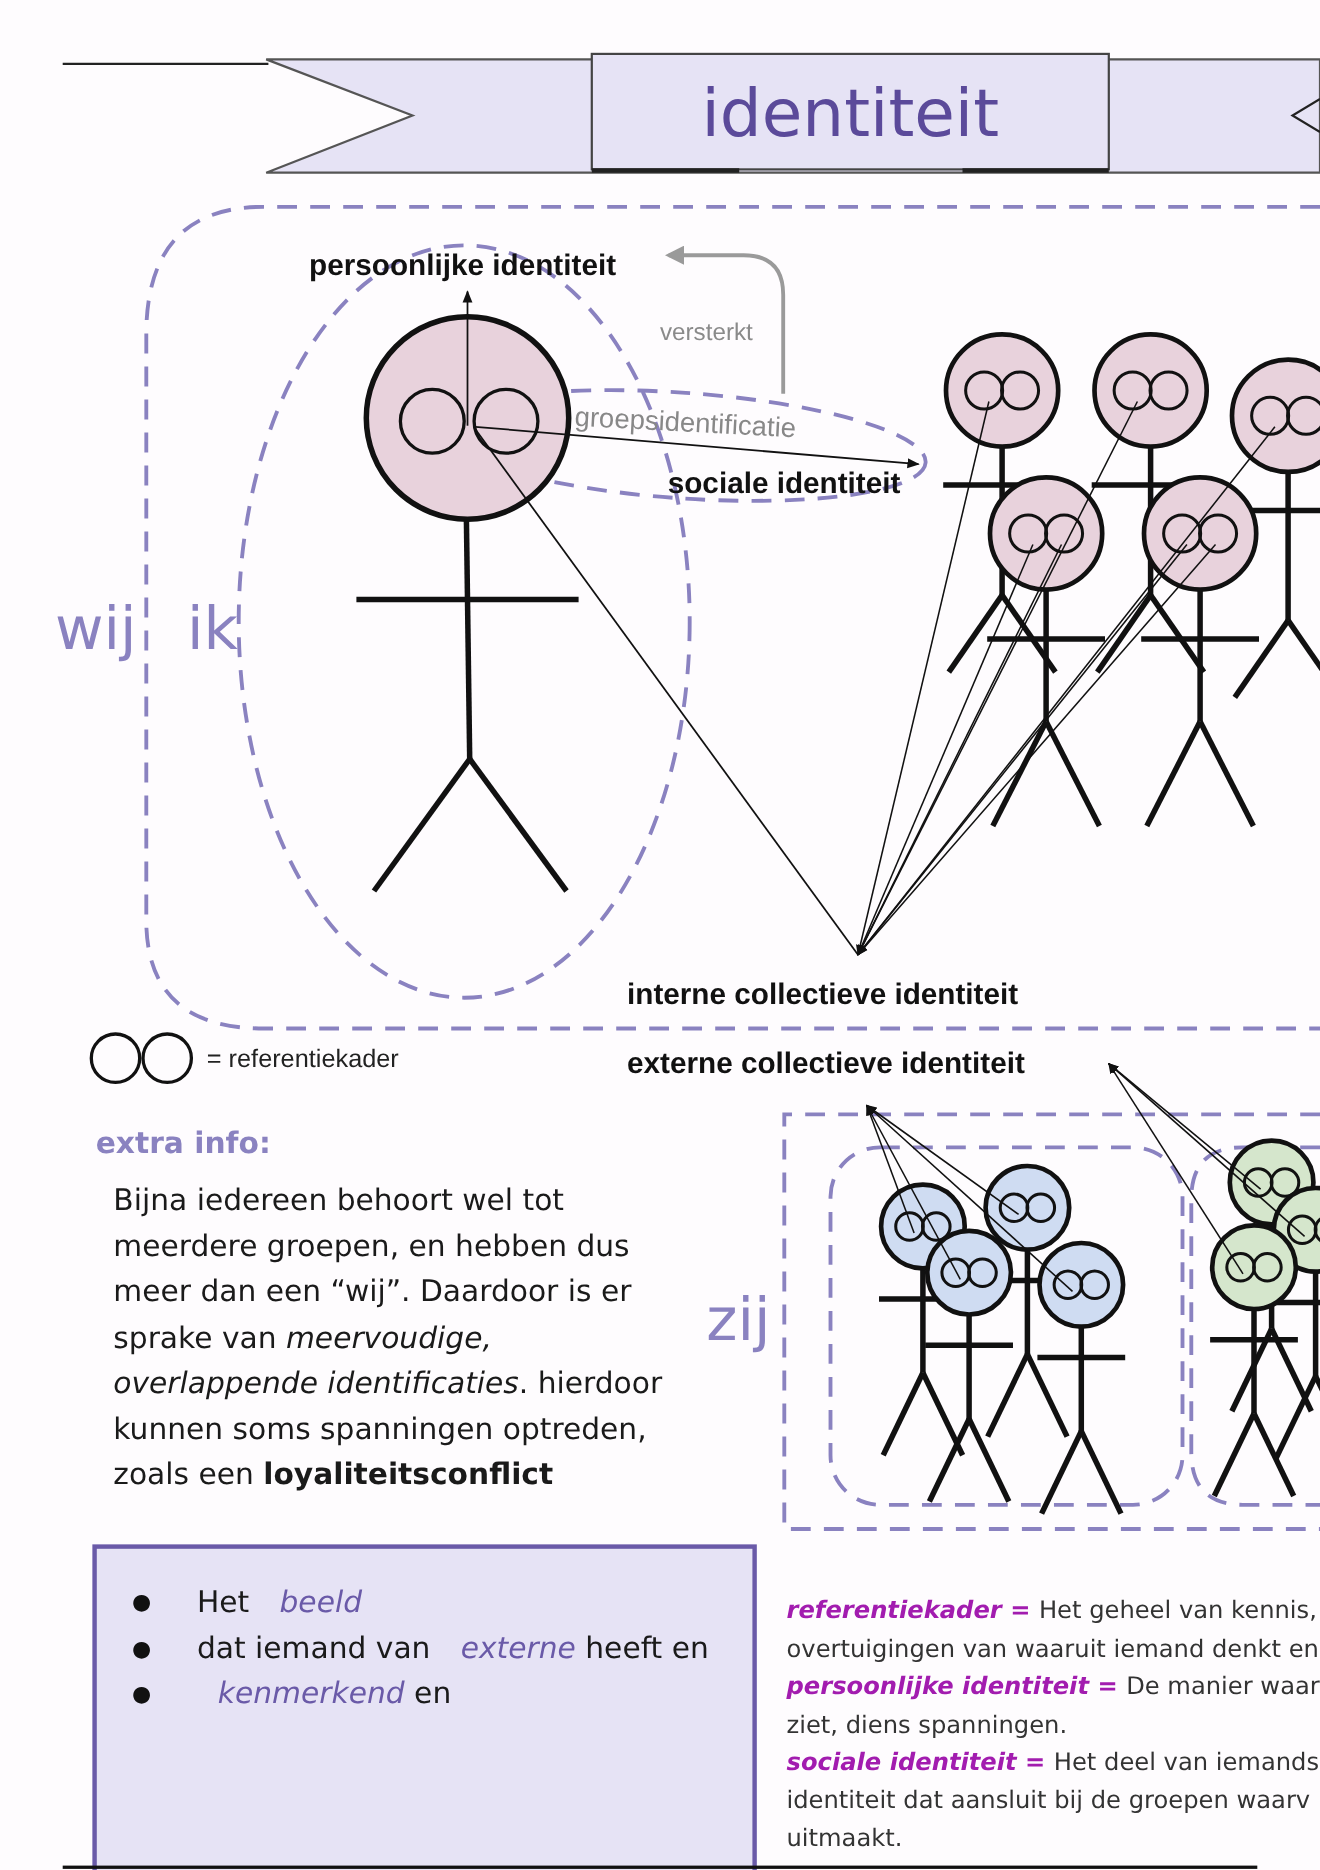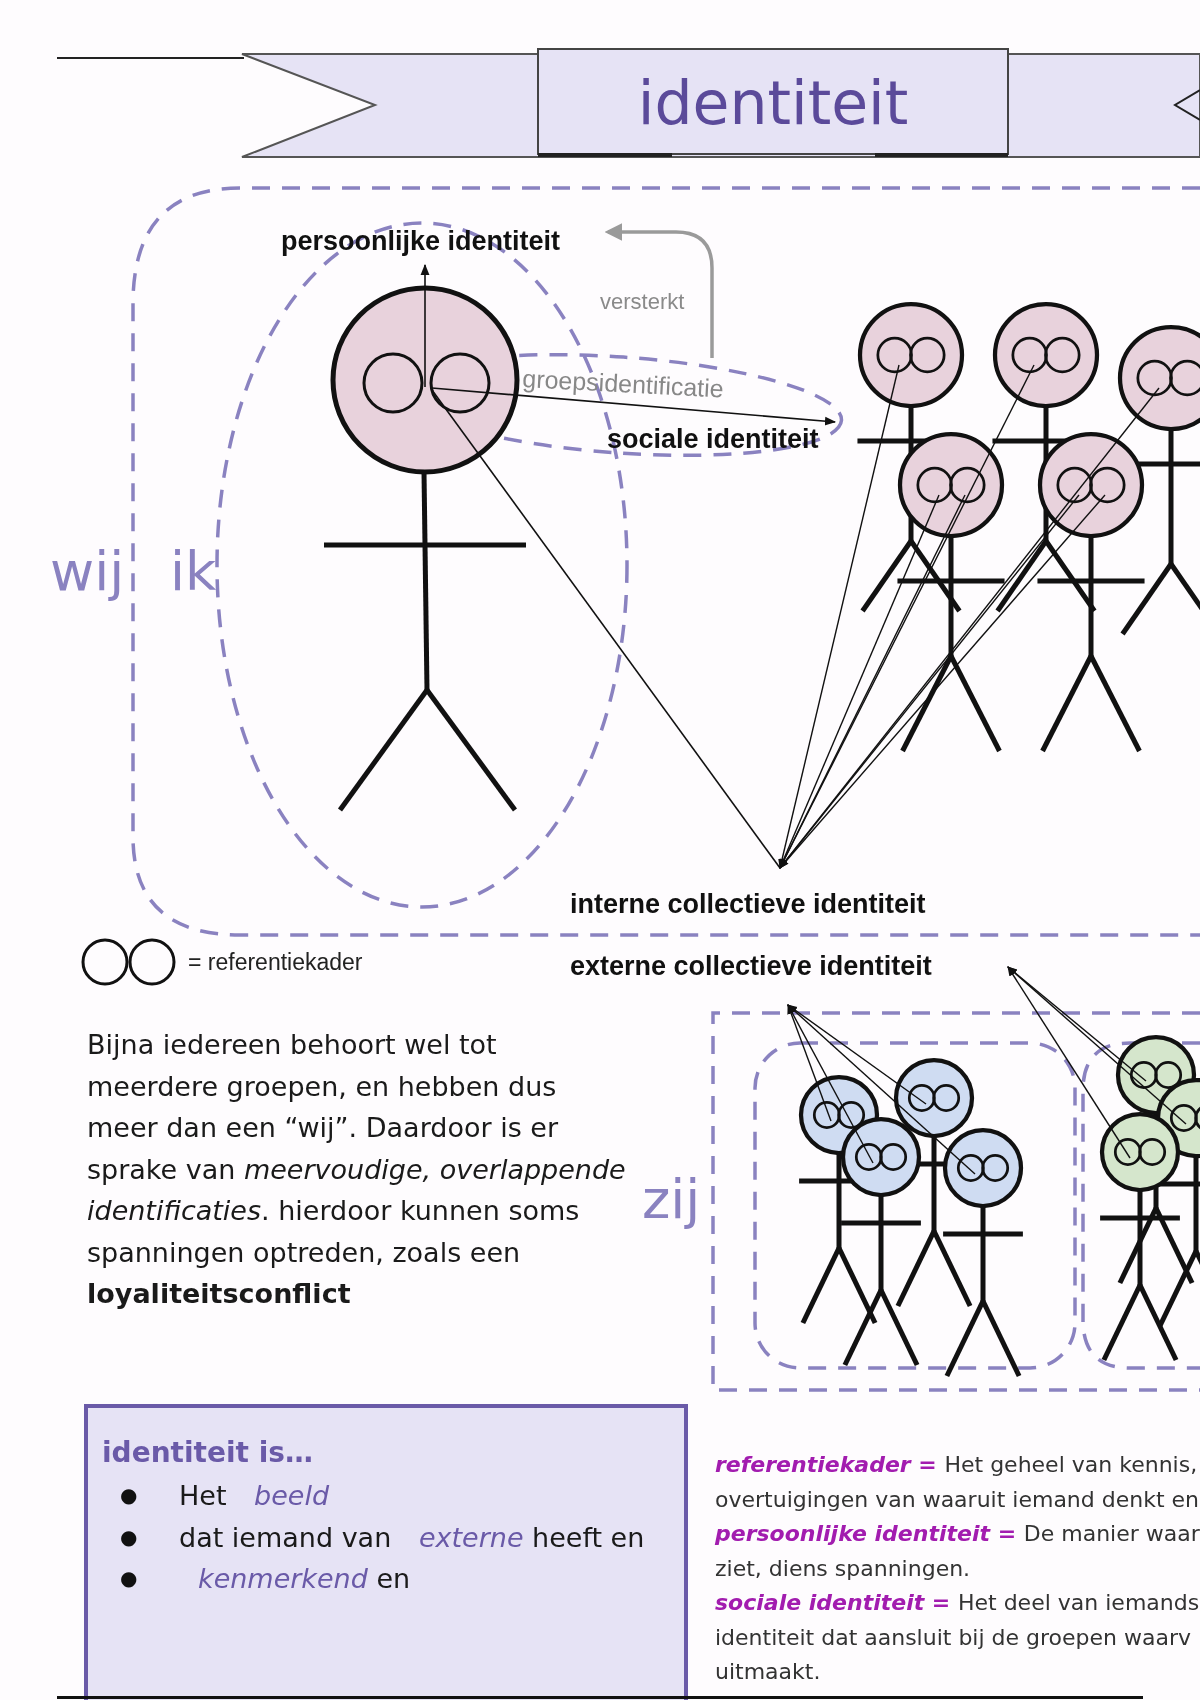--- a/index.html
+++ b/index.html
@@ -7,21 +7,21 @@
   svg.diagram { position:absolute; left:0; top:0; width:1200px; height:1700px; }
   .lbl-bold { font-family:"Liberation Sans", sans-serif; font-weight:bold; font-size:27px; fill:#111; }
   .lbl-grey { font-family:"Liberation Sans", sans-serif; font-size:22px; fill:#8a8a8a; }
   .lbl-grey2 { font-family:"Liberation Sans", sans-serif; font-size:25px; fill:#888; }
   .lbl-pron { font-family:"DejaVu Sans", sans-serif; font-size:54px; fill:#8a82c0; }
   .title-txt { font-family:"DejaVu Sans", sans-serif; font-size:60px; fill:#5b4a9a; }
   .legend-txt { font-family:"Liberation Sans", sans-serif; font-size:23px; fill:#222; }
 
   .extra { position:absolute; left:87px; top:1024px; width:540px; font-family:"DejaVu Sans", sans-serif; color:#1a1a1a; }
   .extra .h { color:#8a82c0; font-weight:bold; font-size:27px; margin:0 0 6px 0; }
-  .extra p { margin:0; font-size:27px; line-height:41.5px; }
+  .extra p { margin:16px; font-size:27px; line-height:41.5px; }
   .extra em { font-style:italic; }
   .extra b { font-weight:bold; }
 
   .defbox { position:absolute; left:84px; top:1404px; width:604px; height:320px; box-sizing:border-box;
             border:4px solid #6a5aa8; background:#e6e3f5; padding:28px 14px 0 14px; font-family:"DejaVu Sans", sans-serif; }
   .defbox .h { color:#6a5aa8; font-weight:bold; font-size:28px; margin:0 0 6px 0; }
   .defbox ul { margin:0; padding:0; list-style:none; }
   .defbox li { position:relative; font-size:27px; line-height:41.5px; color:#1a1a1a; padding-left:77px; white-space:nowrap; }
   .defbox li::before { content:"\25CF"; position:absolute; left:18px; top:0; font-size:20px; color:#111; }
   .defbox li em { font-style:italic; color:#6a5aa8;margin-left:19px; }
@@ -235,25 +235,25 @@
   <g>
     <g fill="none" stroke="#111" stroke-width="3">
       <circle cx="105" cy="962" r="22"></circle>
       <circle cx="152" cy="962" r="22"></circle>
     </g>
     <text class="legend-txt" x="188" y="970">= referentiekader</text>
   </g>
 </svg>
 
 <div class="extra">
+  <div class="h">extra info:</div>
   <p><span>Bijna iedereen behoort wel tot meerdere groepen, en hebben dus meer dan een “wij”. Daardoor is er sprake van </span><em>meervoudige, overlappende identificaties</em><span>. hierdoor kunnen soms spanningen optreden, zoals een </span><b>loyaliteitsconflict</b></p>
 </div>
 
 <div class="defbox">
-  <div class="h">identiteit is…</div>
   <ul>
     <li><span>Het </span><em>beeld</em><span></span></li>
     <li><span>dat iemand van </span><em>externe</em><span> heeft en</span></li>
     <li><span></span><em>kenmerkend</em><span> en</span></li>
   </ul>
 </div>
 
 <div class="defs">
   <p><b>referentiekader</b><b> = </b><span>Het geheel van kennis, id</span></p>
   <p><span>overtuigingen van waaruit iemand denkt en</span></p>

